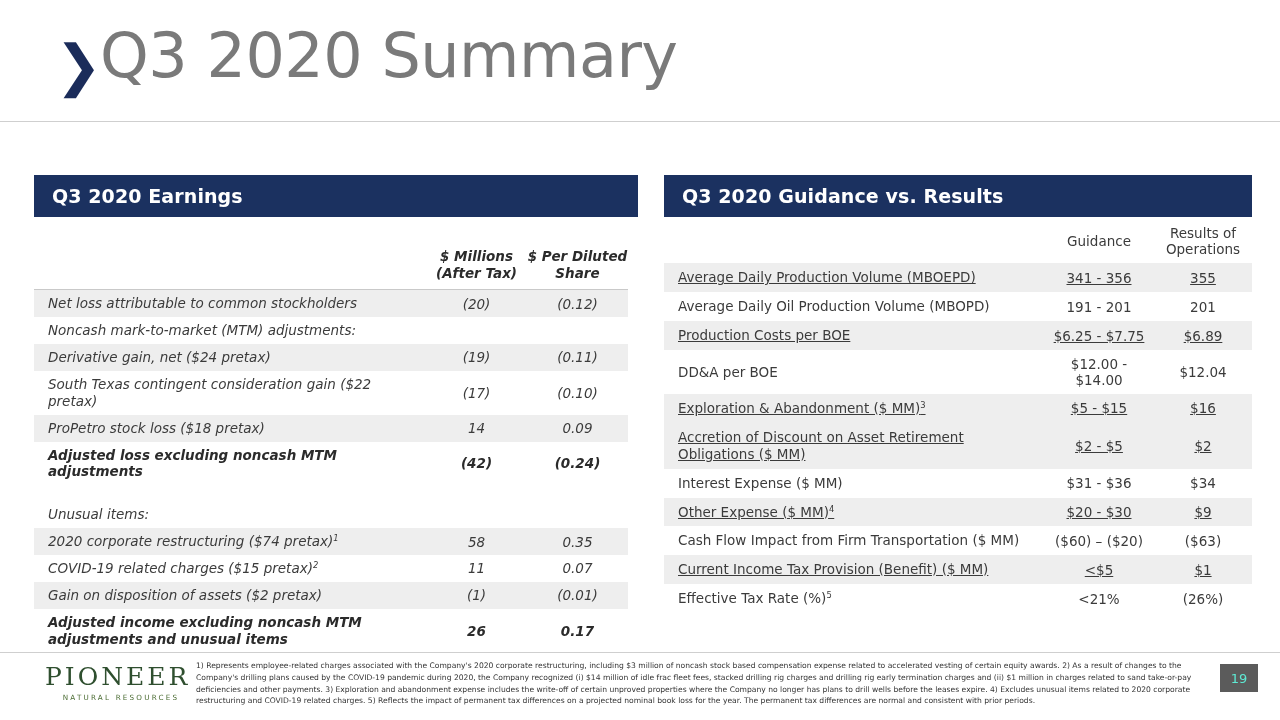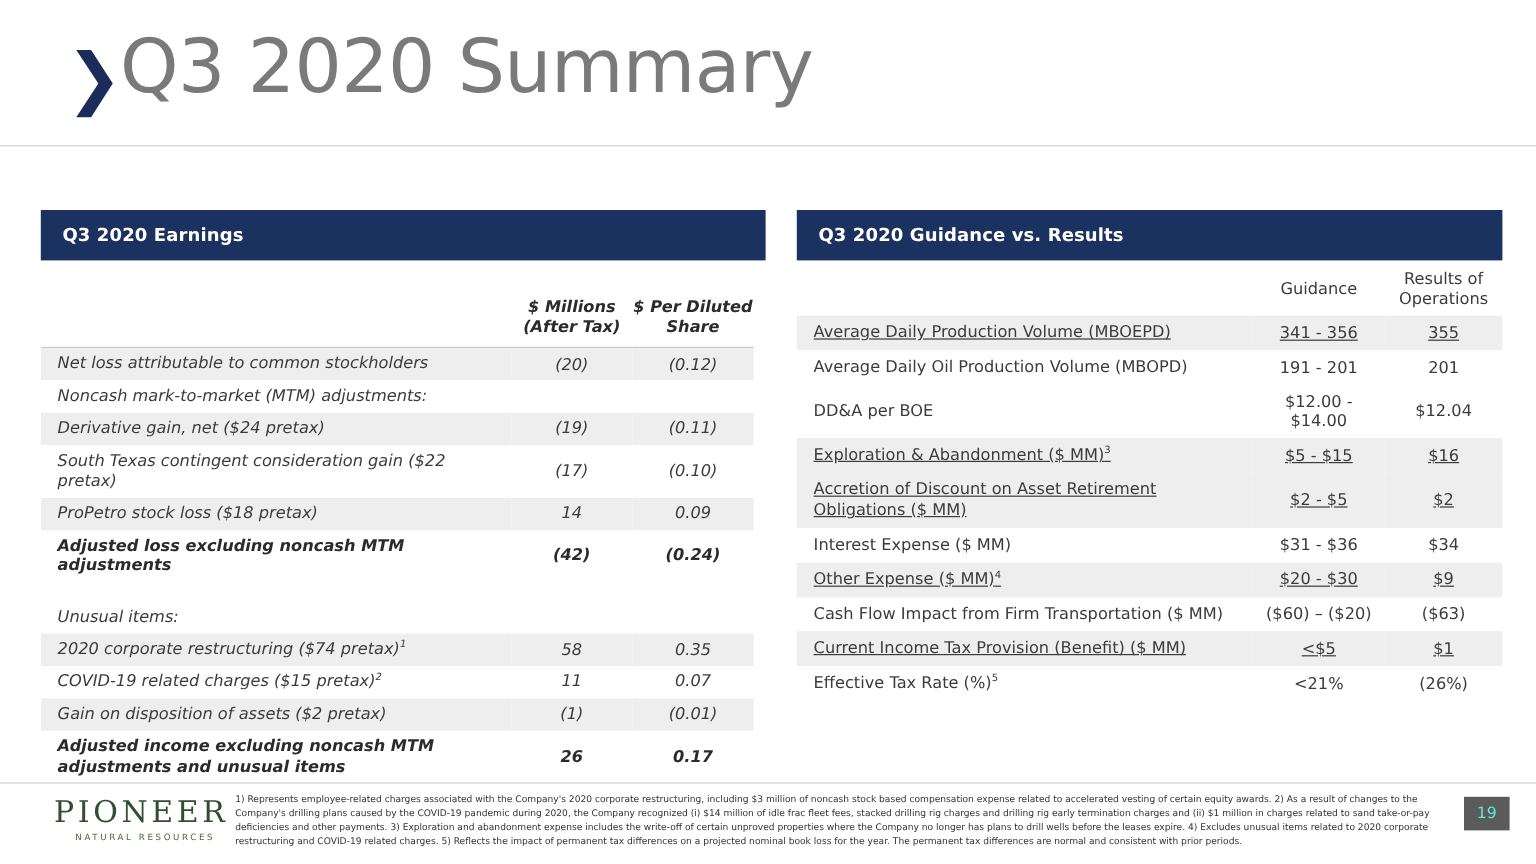--- a/index.html
+++ b/index.html
@@ -41,21 +41,21 @@
     letter-spacing: -0.5px;
     line-height: 1.1;
     white-space: nowrap;
   }
 
   
   .panel-bar {
     position: absolute;
     background: #1b3160;
     color: #ffffff;
-    font-size: 15px;
+    font-size: 19px;
     font-weight: bold;
     display: flex;
     align-items: center;
     padding-left: 18px;
     letter-spacing: 0.1px;
   }
   #left-bar  { left: 34px;  top: 175px; width: 604px; height: 42px; }
   #right-bar { left: 664px; top: 175px; width: 588px; height: 42px; }
 
   
@@ -302,20 +302,25 @@
         <tr class="shade">
           <td class="rlbl">Average Daily Production Volume (MBOEPD)</td>
           <td class="rg">341 - 356</td>
           <td class="rr">355</td>
         </tr>
         <tr class="plain">
           <td class="rlbl">Average Daily Oil Production Volume (MBOPD)</td>
           <td class="rg">191 - 201</td>
           <td class="rr">201</td>
         </tr>
+        <tr class="shade">
+          <td class="rlbl">Production Costs per BOE</td>
+          <td class="rg">$6.25 - $7.75</td>
+          <td class="rr">$6.89</td>
+        </tr>
         <tr class="plain">
           <td class="rlbl">DD&amp;A per BOE</td>
           <td class="rg">$12.00 - $14.00</td>
           <td class="rr">$12.04</td>
         </tr>
         <tr class="shade">
           <td class="rlbl">Exploration &amp; Abandonment ($ MM)<sup>3</sup></td>
           <td class="rg">$5 - $15</td>
           <td class="rr">$16</td>
         </tr>

